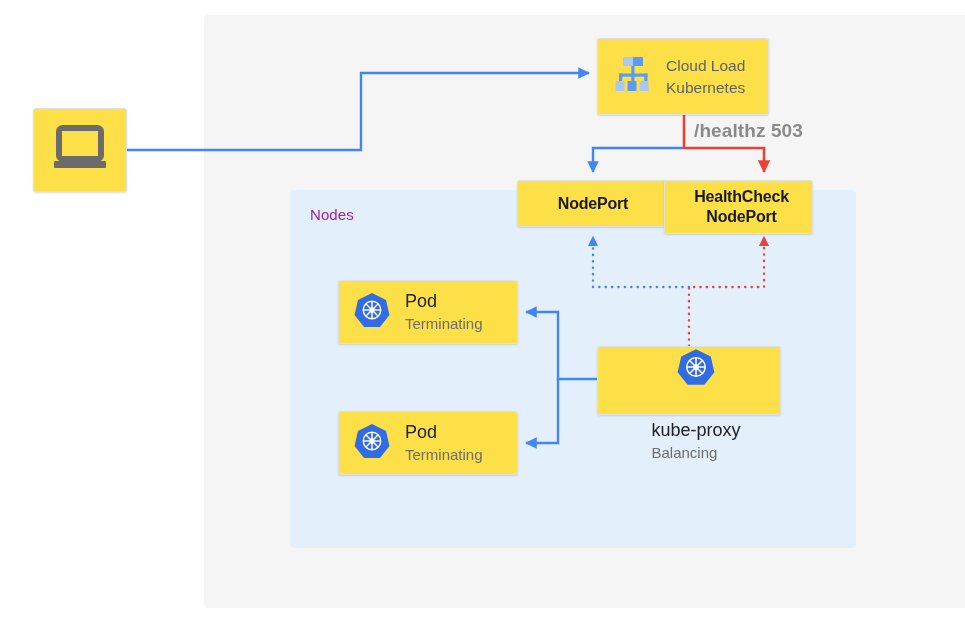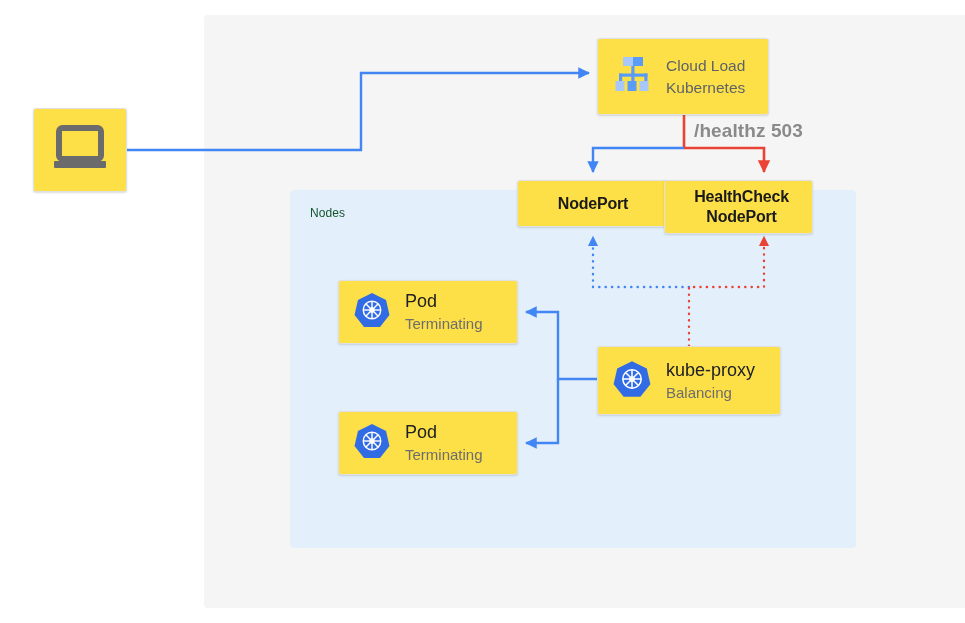--- a/index.html
+++ b/index.html
@@ -35,22 +35,22 @@
     top: 190px;
     width: 566px;
     height: 358px;
     background: #e3f0fb;
     border-radius: 4px;
   }
   .nodes-label {
     position: absolute;
     left: 310px;
     top: 206px;
-    font-size: 12px;
-    color: #14532d;
+    font-size: 15px;
+    color: #a21caf;
     letter-spacing: .1px;
   }
 
   
   .card {
     position: absolute;
     background: #fde047;
     border: 1px solid #e0e0e0;
     border-radius: 3px;
     box-shadow: 0 1px 2px rgba(60,64,67,0.18);
@@ -117,21 +117,22 @@
     gap: 14px;
   }
   .pod-1 { left: 338px; top: 280px; }
   .pod-2 { left: 338px; top: 411px; }
   .kubeproxy-card {
     left: 597px;
     top: 346px;
     width: 184px;
     height: 69px;
     padding-left: 14px;
-    gap: 14px;
+    gap: 28px;
+    flex-direction: column;
   }
   .card-title {
     font-size: 18px;
     color: #202124;
     line-height: 1.3;
   }
   .card-sub {
     font-size: 15px;
     color: #6d6d6d;
     line-height: 1.3;

